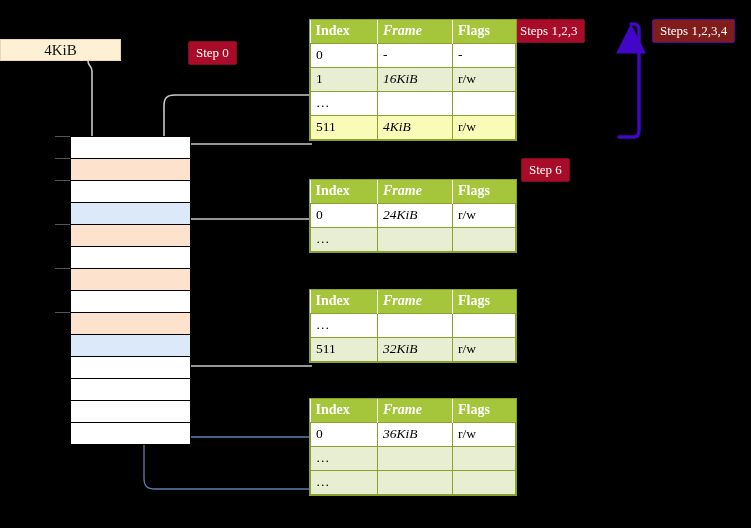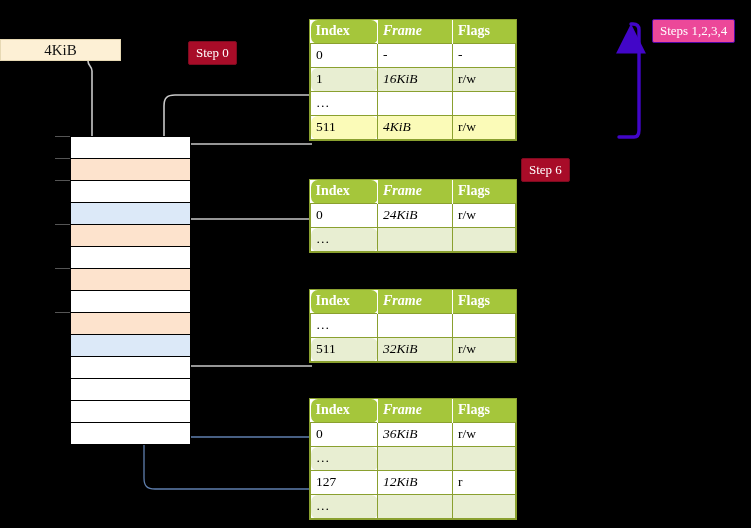--- a/index.html
+++ b/index.html
@@ -17,21 +17,21 @@
   .badge{
     position:absolute;
     font-family:"Liberation Serif", serif;
     font-size:13px;line-height:1;
     padding:4px 7px 5px 7px;
     color:#ffffff;
     white-space:nowrap;
     border-radius:2px;
   }
   .badge-crimson{background:#a80c28;border:1px solid #7d0b20;}
-  .badge-violet{background:#ec4899;border:1px solid #4c07a6;}
+  .badge-violet{background:#7f1d1d;border:1px solid #4c07a6;}
 
   
   .kibbar{
     position:absolute;
     background:#fdf0d5;
     border:1px solid #e7d9b4;
     box-sizing:border-box;
     display:flex;align-items:center;justify-content:center;
     font-size:15px;color:#111;
   }
@@ -69,21 +69,21 @@
   .ptable th:last-child{border-right:none;}
   .ptable td{
     padding:3px 5px 4px 5px;
     border:1px solid #8aa02f;
     color:#000;
     height:13px;
     vertical-align:middle;
   }
   .ptable tr.alt td{background:#e8eed2;}
   .ptable tr.hi td{background:#fbfbb8;}
-  .c-index{width:56px;border-radius:7px;}
+  .c-index{width:56px;}
   .c-frame{width:64px;font-style:italic;}
   .c-flags{width:52px;margin-left:31px;}
 </style>
 </head>
 <body>
 
 <div class="stage">
 
   <svg class="wires" viewBox="0 0 751 528">
     <defs>
@@ -144,20 +144,23 @@
       <div class="memrow m-blue" style="top: 198px; height: 23px;"></div>
       <div class="memrow m-white" style="top: 220px; height: 23px;"></div>
       <div class="memrow m-white" style="top: 242px; height: 23px;"></div>
       <div class="memrow m-white" style="top: 264px; height: 23px;"></div>
       <div class="memrow m-white" style="top: 286px; height: 23px;"></div>
     </div>
 
   <div class="badge badge-crimson" style="left:188px;top:41px;text-align:center;">
     <span>Step 0</span>
   </div>
+  <div class="badge badge-crimson" style="left:512px;top:19px;">
+    <span>Steps 1,2,3</span>
+  </div>
   <div class="badge badge-violet" style="left:652px;top:19px;">
     <span>Steps 1,2,3,4</span>
   </div>
   <div class="badge badge-crimson" style="left:521px;top:158px;">
     <span>Step 6</span>
   </div>
 
 <table class="ptable" style="left: 310px; top: 20px;">
       <thead>
         <tr>
@@ -243,25 +246,20 @@
         <tr>
           <td class="c-index">0</td>
           <td class="c-frame">36KiB</td>
           <td class="c-flags">r/w</td>
         </tr>
         <tr class="alt">
           <td class="c-index">…</td>
           <td class="c-frame"></td>
           <td class="c-flags"></td>
         </tr>
-        <tr>
-          <td class="c-index">127</td>
-          <td class="c-frame">12KiB</td>
-          <td class="c-flags">r</td>
-        </tr>
         <tr class="alt">
           <td class="c-index">…</td>
           <td class="c-frame"></td>
           <td class="c-flags"></td>
         </tr>
       </tbody>
     </table>
   </div>
 
 </body></html>

